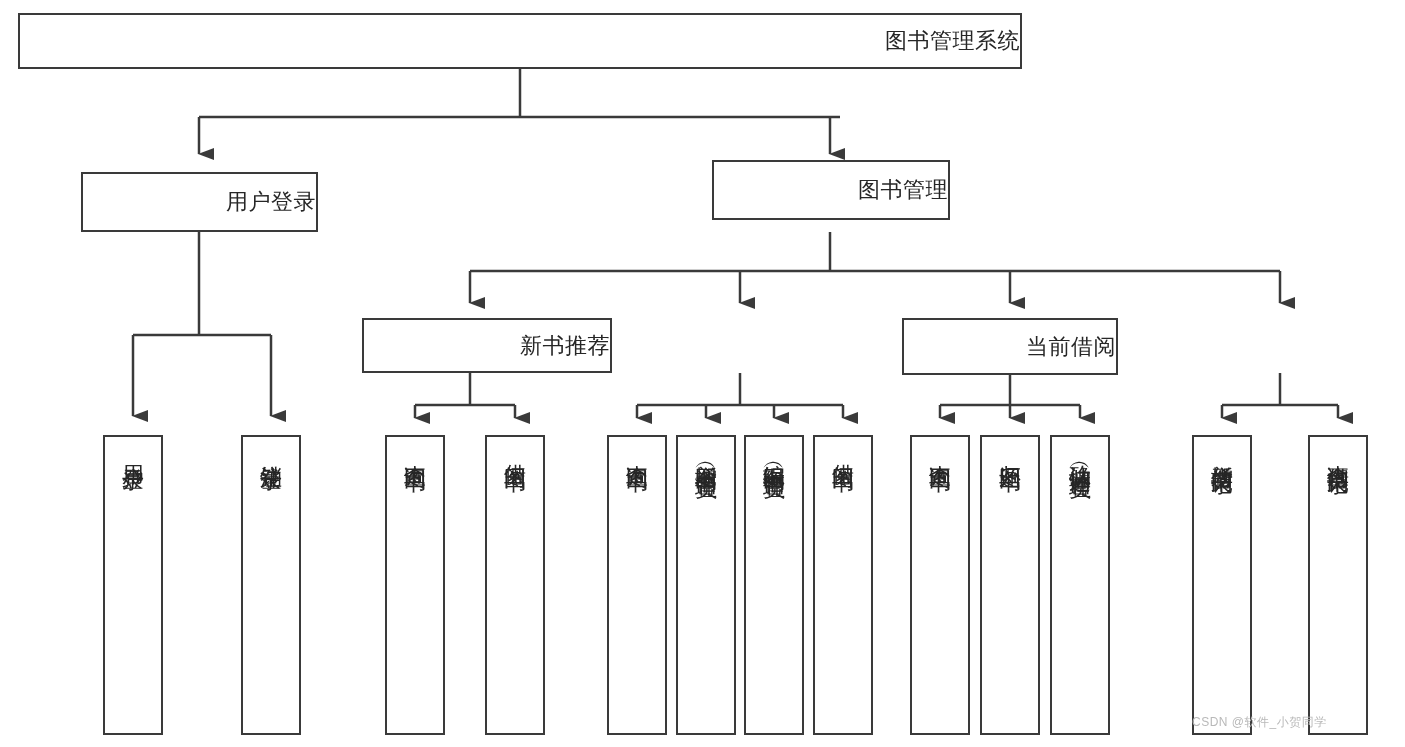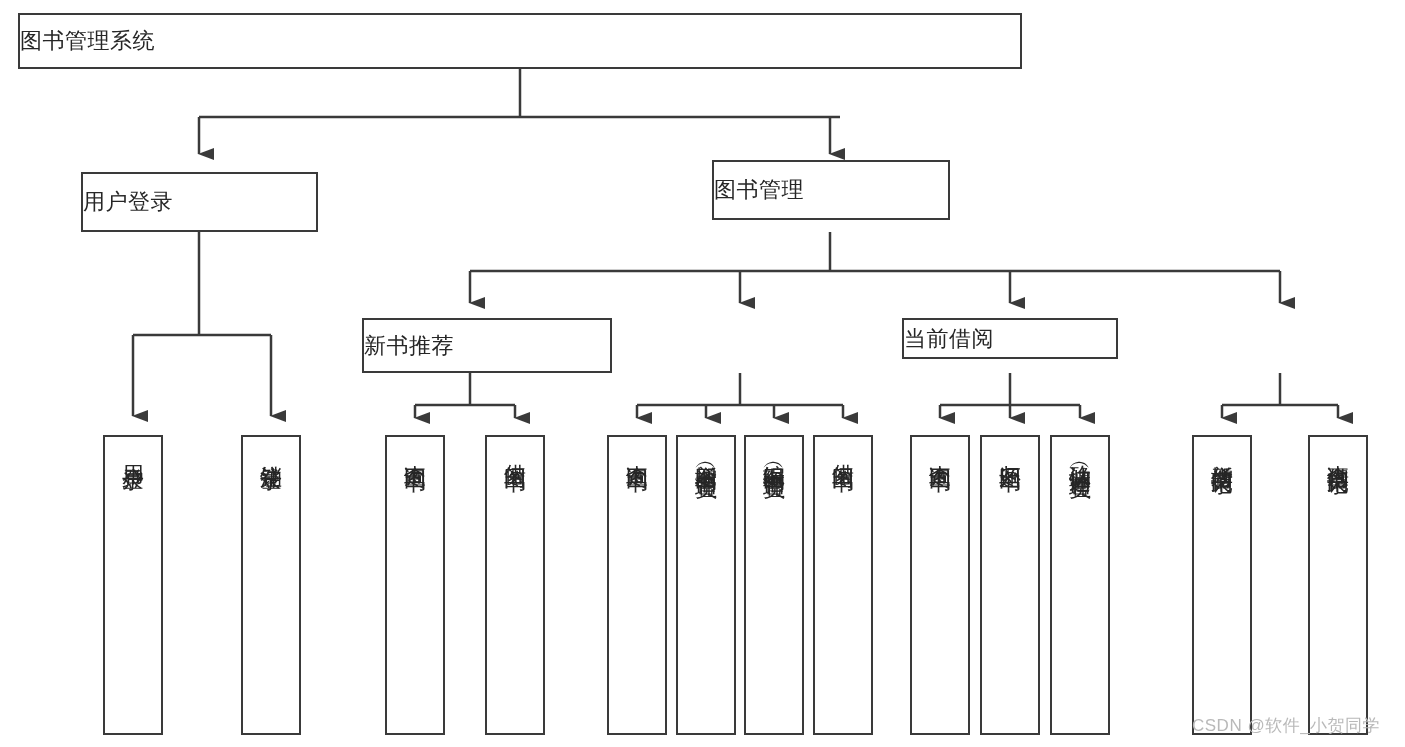--- a/index.html
+++ b/index.html
@@ -26,21 +26,21 @@
     height: 747px;
     pointer-events: none;
   }
   .node {
     position: absolute;
     box-sizing: border-box;
     border: 2px solid #3a3a3a;
     background: #ffffff;
     display: flex;
     align-items: center;
-    justify-content: flex-start;
+    justify-content: flex-end;
     color: #262626;
   }
   .node .cap {
     display: block;
     text-align: center;
     line-height: 1.18;
     letter-spacing: 0.5px;
   }
   .node.horiz .cap {
     writing-mode: horizontal-tb;
@@ -56,21 +56,21 @@
     text-orientation: upright;
     font-size: 22px;
     letter-spacing: 2px;
     line-height: 1;
     white-space: nowrap;
   }
   .root-node .cap { font-size: 23px; }
   .watermark {
     position: absolute;
     color: #b9b9b9;
-    font-size: 17px;
+    font-size: 12px;
     letter-spacing: 0.5px;
     white-space: nowrap;
     user-select: none;
   }
 </style>
 </head>
 <body>
 
 <div id="canvas">
 
@@ -136,21 +136,21 @@
 
   <div class="node horiz" style="left:712px; top:160px; width:238px; height:60px;">
     <span class="cap">图书管理</span>
   </div>
 
   <div class="node horiz" style="left:362px; top:318px; width:250px; height:55px;">
     <span class="cap">新书推荐</span>
   </div>
 
 
-  <div class="node horiz" style="left:902px; top:318px; width:216px; height:41px;">
+  <div class="node horiz" style="left:902px; top:318px; width:216px; height:57px;">
     <span class="cap">当前借阅</span>
   </div>
 
 
   <div class="node vert" style="left:103px; top:435px; width:60px; height:300px;">
     <span class="cap">用户登录</span>
   </div>
 
   <div class="node vert" style="left:241px; top:435px; width:60px; height:300px;">
     <span class="cap">注销登录</span>

